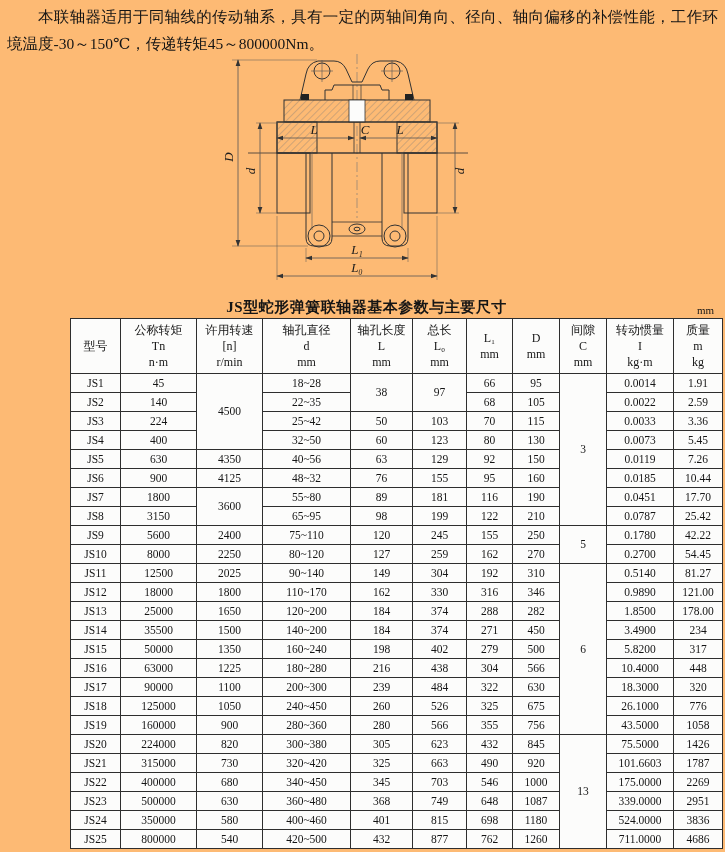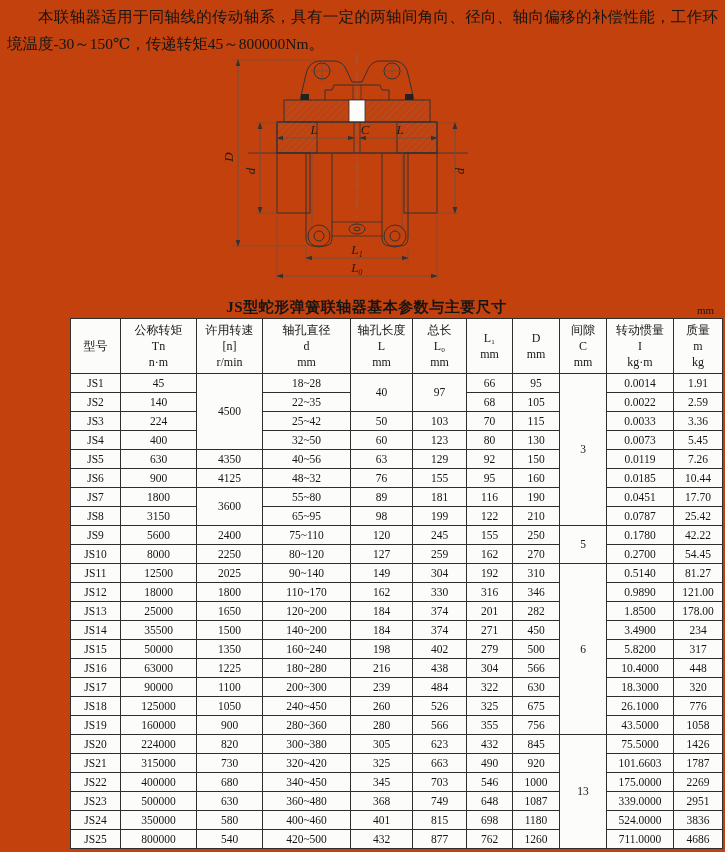--- a/index.html
+++ b/index.html
@@ -1,18 +1,18 @@
 <!DOCTYPE html>
 <html><head>
 <meta charset="utf-8">
 <style>
   html,body{margin:0;padding:0;}
   .page{
     position:relative; width:725px; height:852px; overflow:hidden;
-    background:#c2410c; color:#151515;
+    background:#fdba74; color:#151515;
     font-family:"Liberation Serif","DejaVu Serif",serif;
   }
   .intro{
     position:absolute; top:3px; left:7px; width:711px; margin:0;
     font-size:15.5px; line-height:27px; text-indent:2em; text-align:justify;
   }
   .drawing{ position:absolute; top:50px; left:222px; width:270px; height:240px; }
   .title-row{ position:absolute; top:298px; left:4px; width:725px; height:20px; text-align:center; }
   .tbl-title{ font-size:15px; font-weight:bold; letter-spacing:0.5px; }
   .unit-label{ position:absolute; top:304px; left:697px; font-size:11px; }
@@ -188,21 +188,21 @@
 m
 kg</th>
         </tr>
     </thead>
     <tbody id="table-body">
         <tr>
           <td>JS1</td>
           <td>45</td>
           <td rowspan="4">4500</td>
           <td>18~28</td>
-          <td rowspan="2">40</td>
+          <td rowspan="2">38</td>
           <td rowspan="2">97</td>
           <td>66</td>
           <td>95</td>
           <td rowspan="8">3</td>
           <td>0.0014</td>
           <td>1.91</td>
         </tr>
         <tr>
           <td>JS2</td>
           <td>140</td>
@@ -331,21 +331,21 @@
           <td>0.9890</td>
           <td>121.00</td>
         </tr>
         <tr>
           <td>JS13</td>
           <td>25000</td>
           <td>1650</td>
           <td>120~200</td>
           <td>184</td>
           <td>374</td>
-          <td>201</td>
+          <td>288</td>
           <td>282</td>
           <td>1.8500</td>
           <td>178.00</td>
         </tr>
         <tr>
           <td>JS14</td>
           <td>35500</td>
           <td>1500</td>
           <td>140~200</td>
           <td>184</td>

